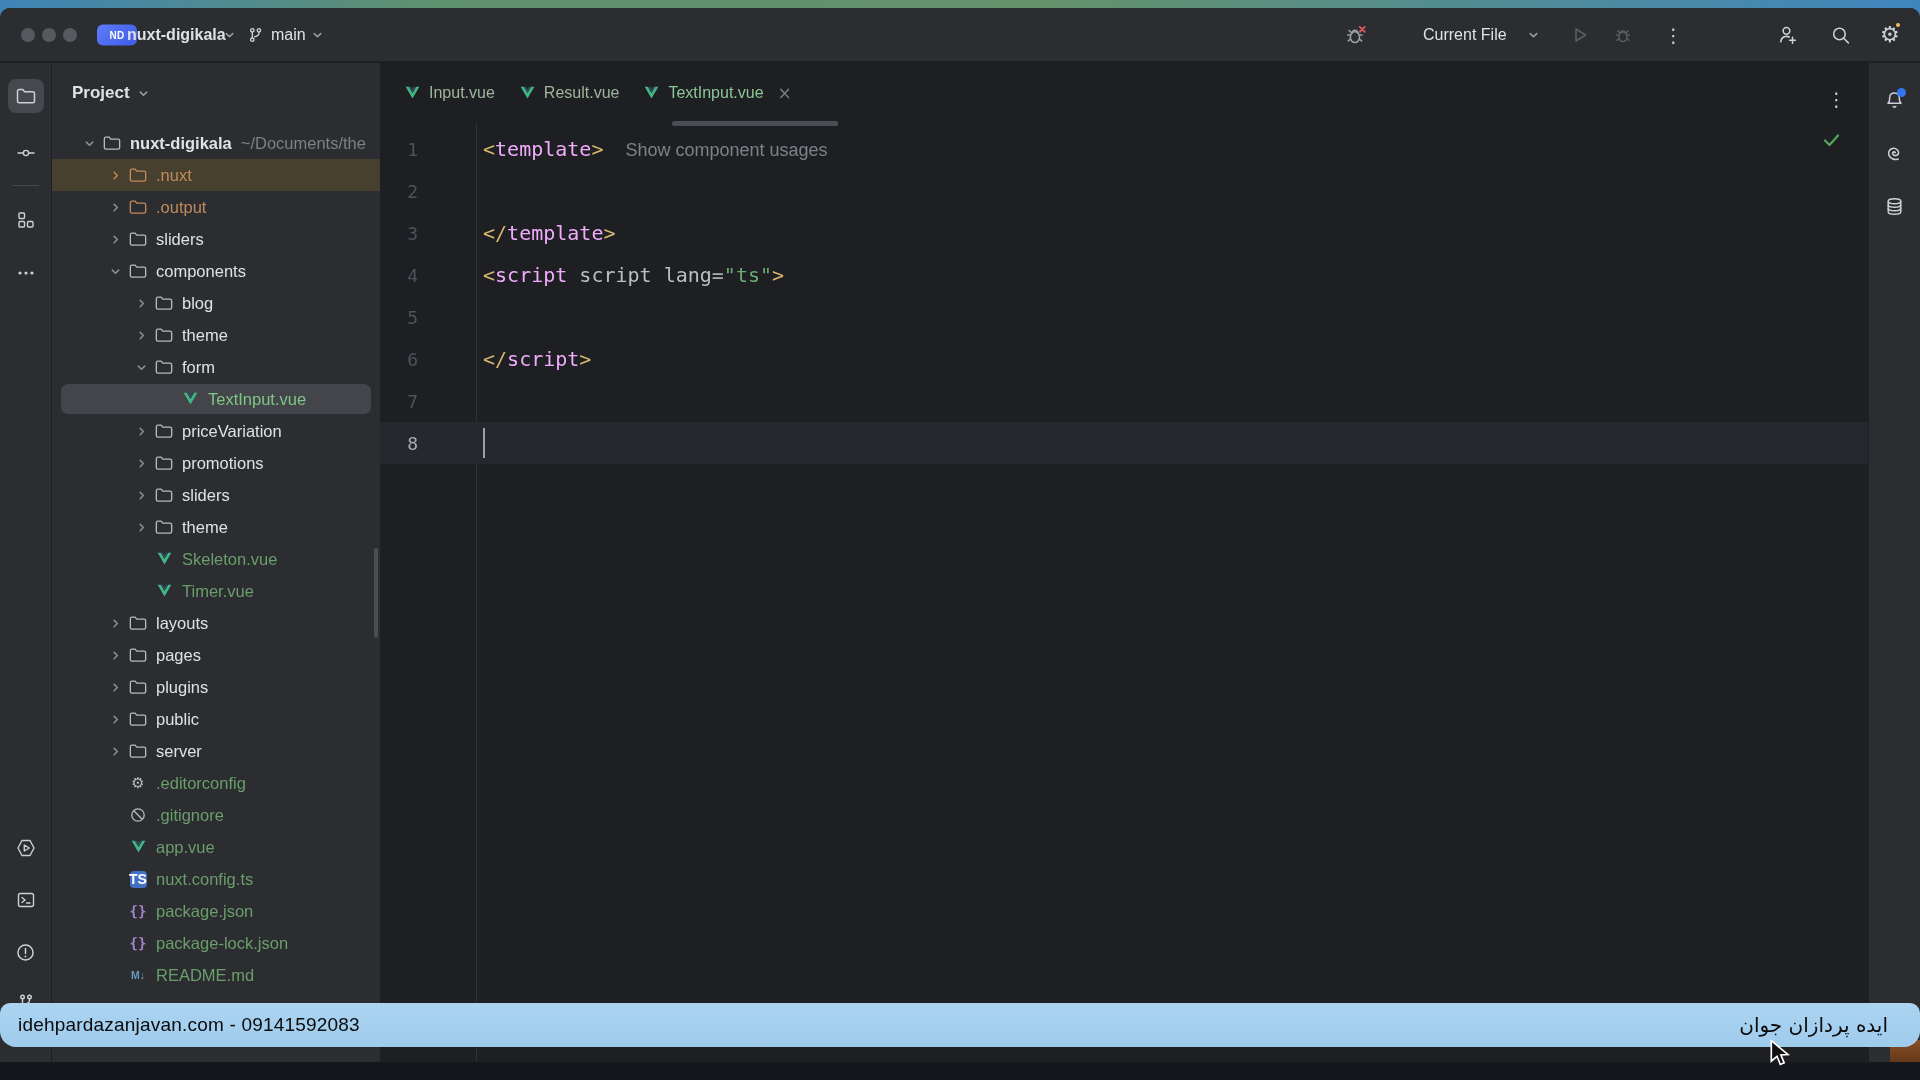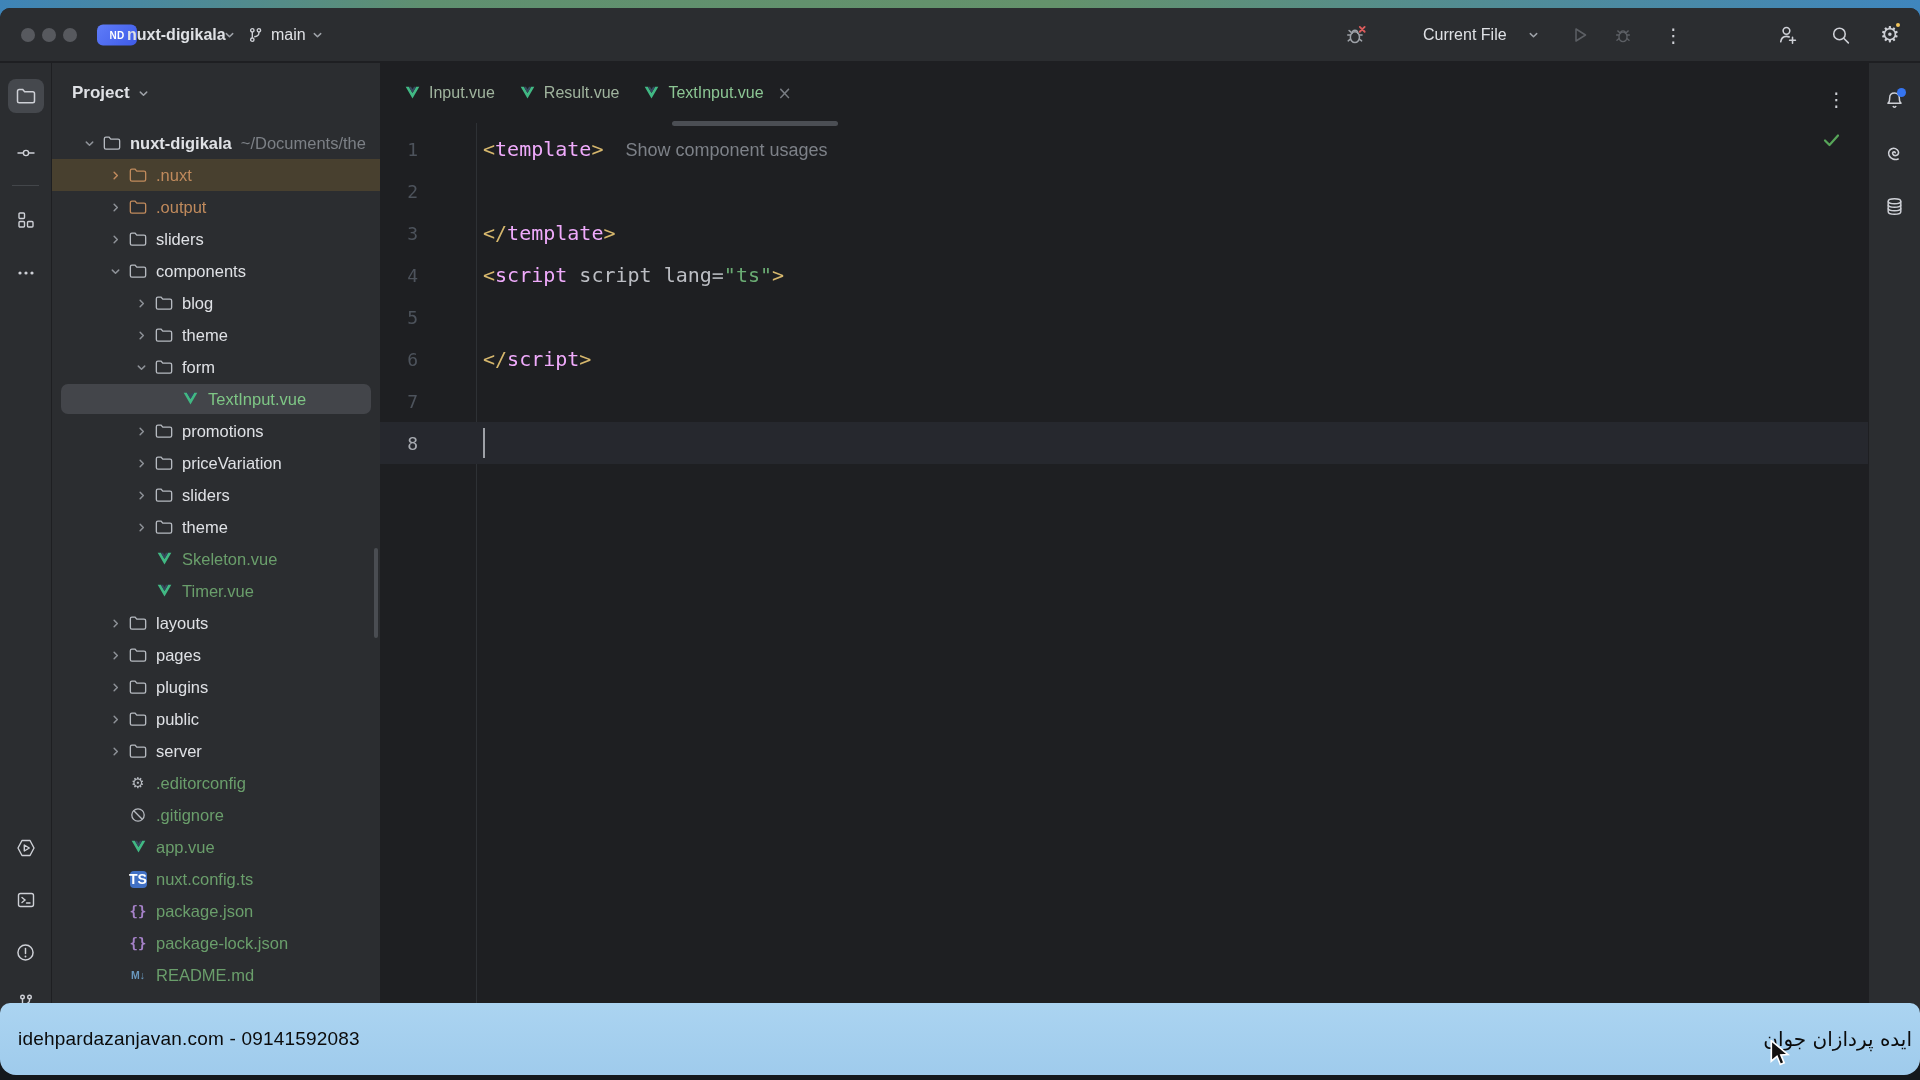--- a/index.html
+++ b/index.html
@@ -89,24 +89,24 @@
   .code { padding-left:65px; white-space:pre; }
   .tk-b { color:#D6B76D; } .tk-t { color:#f0abfc; } .tk-p { color:#BCBEC4; }
   .tk-o { color:#A8ABAF; } .tk-s { color:#6AAB73; }
   .tk-inlay { font-family:"Liberation Sans",sans-serif; font-size:18px; color:#7D8188; margin-left:22px; }
   .caret { position:absolute; left:103px; top:6px; bottom:6px; width:2px; background:#9DA0A6; }
 
   
   .brown-corner { position:absolute; right:0; top:1040px; width:30px; height:28px;
                   background:linear-gradient(180deg,#8A4E28,#5B3317); }
   .bottom-strip { position:absolute; left:0; right:0; top:1062px; height:18px; background:#14181C; }
-  .watermark { position:absolute; left:0; right:0; top:1003px; height:72px;
+  .watermark { position:absolute; left:0; right:0; top:1003px; height:44px;
                background:linear-gradient(180deg,#ABD4F1,#9FCBEC);
                border-radius:10px 10px 16px 16px; display:flex; align-items:center;
-               justify-content:space-between; padding:0 8px 0 18px; }
+               justify-content:space-between; padding:0 32px 0 18px; }
   .wm-left { color:#0B0B0B; font-size:19px; letter-spacing:.2px; }
   .wm-right { color:#0B0B0B; font-size:20px; font-family:"DejaVu Sans",sans-serif; direction:rtl; }
   .mouse-cursor { position:absolute; left:1768px; top:1040px; z-index:50; }
 
   svg { display:block; }
 </style>
 </head>
 <body>
 
 <div class="desktop">
@@ -370,34 +370,34 @@
             <span class="chev-slot">
               <svg width="11" height="11" viewBox="0 0 12 12" fill="none" stroke="currentColor" stroke-width="1.6" stroke-linecap="round" stroke-linejoin="round">
                 <path d="M4.5 2.5 L8 6 L4.5 9.5"></path>
               </svg>
             </span>
             <span class="tree-icon" style="color: rgb(182, 186, 192);">
               <svg width="18" height="16" viewBox="0 0 16 14" fill="none" stroke="currentColor" stroke-width="1.2">
                 <path d="M1.2 3.2 C1.2 2.4 1.8 1.8 2.6 1.8 H5.4 L6.9 3.6 H13.4 C14.2 3.6 14.8 4.2 14.8 5 V11 C14.8 11.8 14.2 12.4 13.4 12.4 H2.6 C1.8 12.4 1.2 11.8 1.2 11 Z"></path>
               </svg>
             </span>
+            <span class="lbl-def">priceVariation</span>
+          </div>
+          <div class="row" style="padding-left: 77px;">
+            <span class="chev-slot">
+              <svg width="11" height="11" viewBox="0 0 12 12" fill="none" stroke="currentColor" stroke-width="1.6" stroke-linecap="round" stroke-linejoin="round">
+                <path d="M4.5 2.5 L8 6 L4.5 9.5"></path>
+              </svg>
+            </span>
+            <span class="tree-icon" style="color: rgb(182, 186, 192);">
+              <svg width="18" height="16" viewBox="0 0 16 14" fill="none" stroke="currentColor" stroke-width="1.2">
+                <path d="M1.2 3.2 C1.2 2.4 1.8 1.8 2.6 1.8 H5.4 L6.9 3.6 H13.4 C14.2 3.6 14.8 4.2 14.8 5 V11 C14.8 11.8 14.2 12.4 13.4 12.4 H2.6 C1.8 12.4 1.2 11.8 1.2 11 Z"></path>
+              </svg>
+            </span>
             <span class="lbl-def">promotions</span>
-          </div>
-          <div class="row" style="padding-left: 77px;">
-            <span class="chev-slot">
-              <svg width="11" height="11" viewBox="0 0 12 12" fill="none" stroke="currentColor" stroke-width="1.6" stroke-linecap="round" stroke-linejoin="round">
-                <path d="M4.5 2.5 L8 6 L4.5 9.5"></path>
-              </svg>
-            </span>
-            <span class="tree-icon" style="color: rgb(182, 186, 192);">
-              <svg width="18" height="16" viewBox="0 0 16 14" fill="none" stroke="currentColor" stroke-width="1.2">
-                <path d="M1.2 3.2 C1.2 2.4 1.8 1.8 2.6 1.8 H5.4 L6.9 3.6 H13.4 C14.2 3.6 14.8 4.2 14.8 5 V11 C14.8 11.8 14.2 12.4 13.4 12.4 H2.6 C1.8 12.4 1.2 11.8 1.2 11 Z"></path>
-              </svg>
-            </span>
-            <span class="lbl-def">priceVariation</span>
           </div>
           <div class="row" style="padding-left: 77px;">
             <span class="chev-slot">
               <svg width="11" height="11" viewBox="0 0 12 12" fill="none" stroke="currentColor" stroke-width="1.6" stroke-linecap="round" stroke-linejoin="round">
                 <path d="M4.5 2.5 L8 6 L4.5 9.5"></path>
               </svg>
             </span>
             <span class="tree-icon" style="color: rgb(182, 186, 192);">
               <svg width="18" height="16" viewBox="0 0 16 14" fill="none" stroke="currentColor" stroke-width="1.2">
                 <path d="M1.2 3.2 C1.2 2.4 1.8 1.8 2.6 1.8 H5.4 L6.9 3.6 H13.4 C14.2 3.6 14.8 4.2 14.8 5 V11 C14.8 11.8 14.2 12.4 13.4 12.4 H2.6 C1.8 12.4 1.2 11.8 1.2 11 Z"></path>

